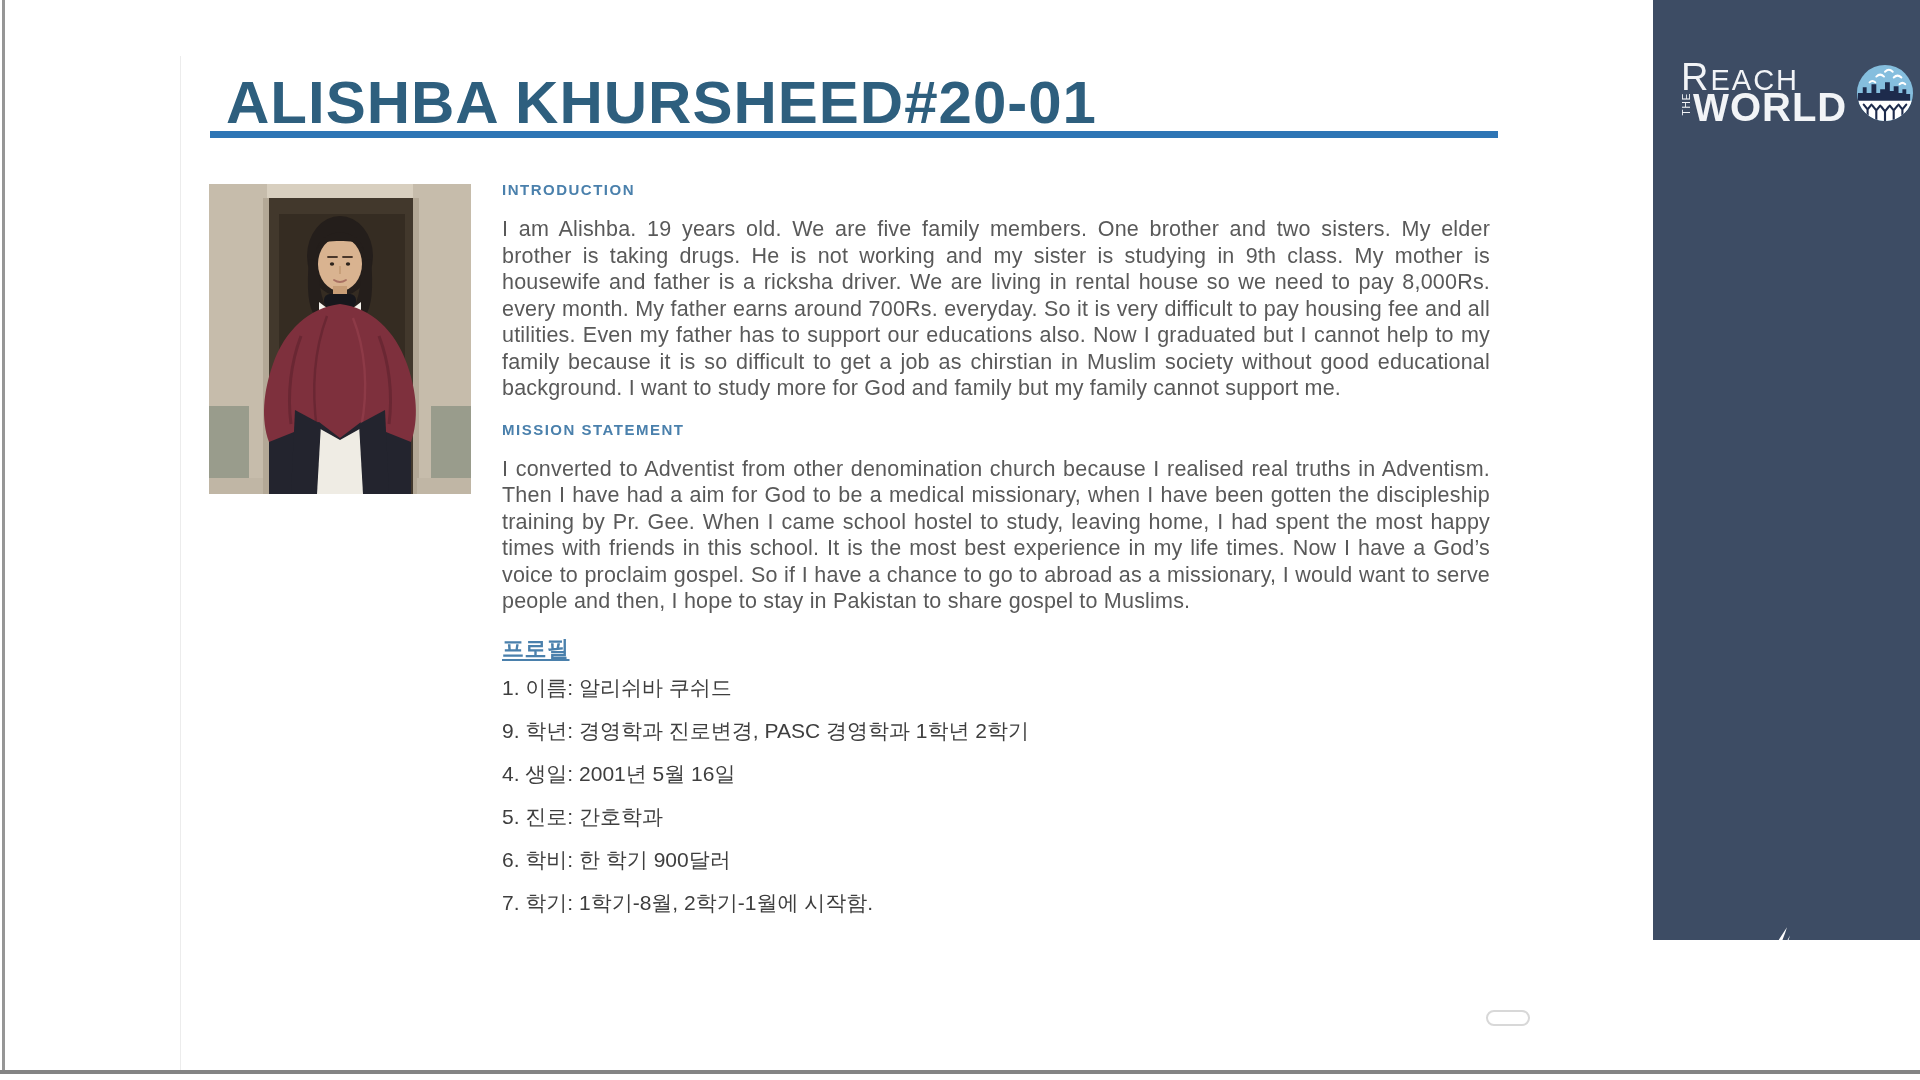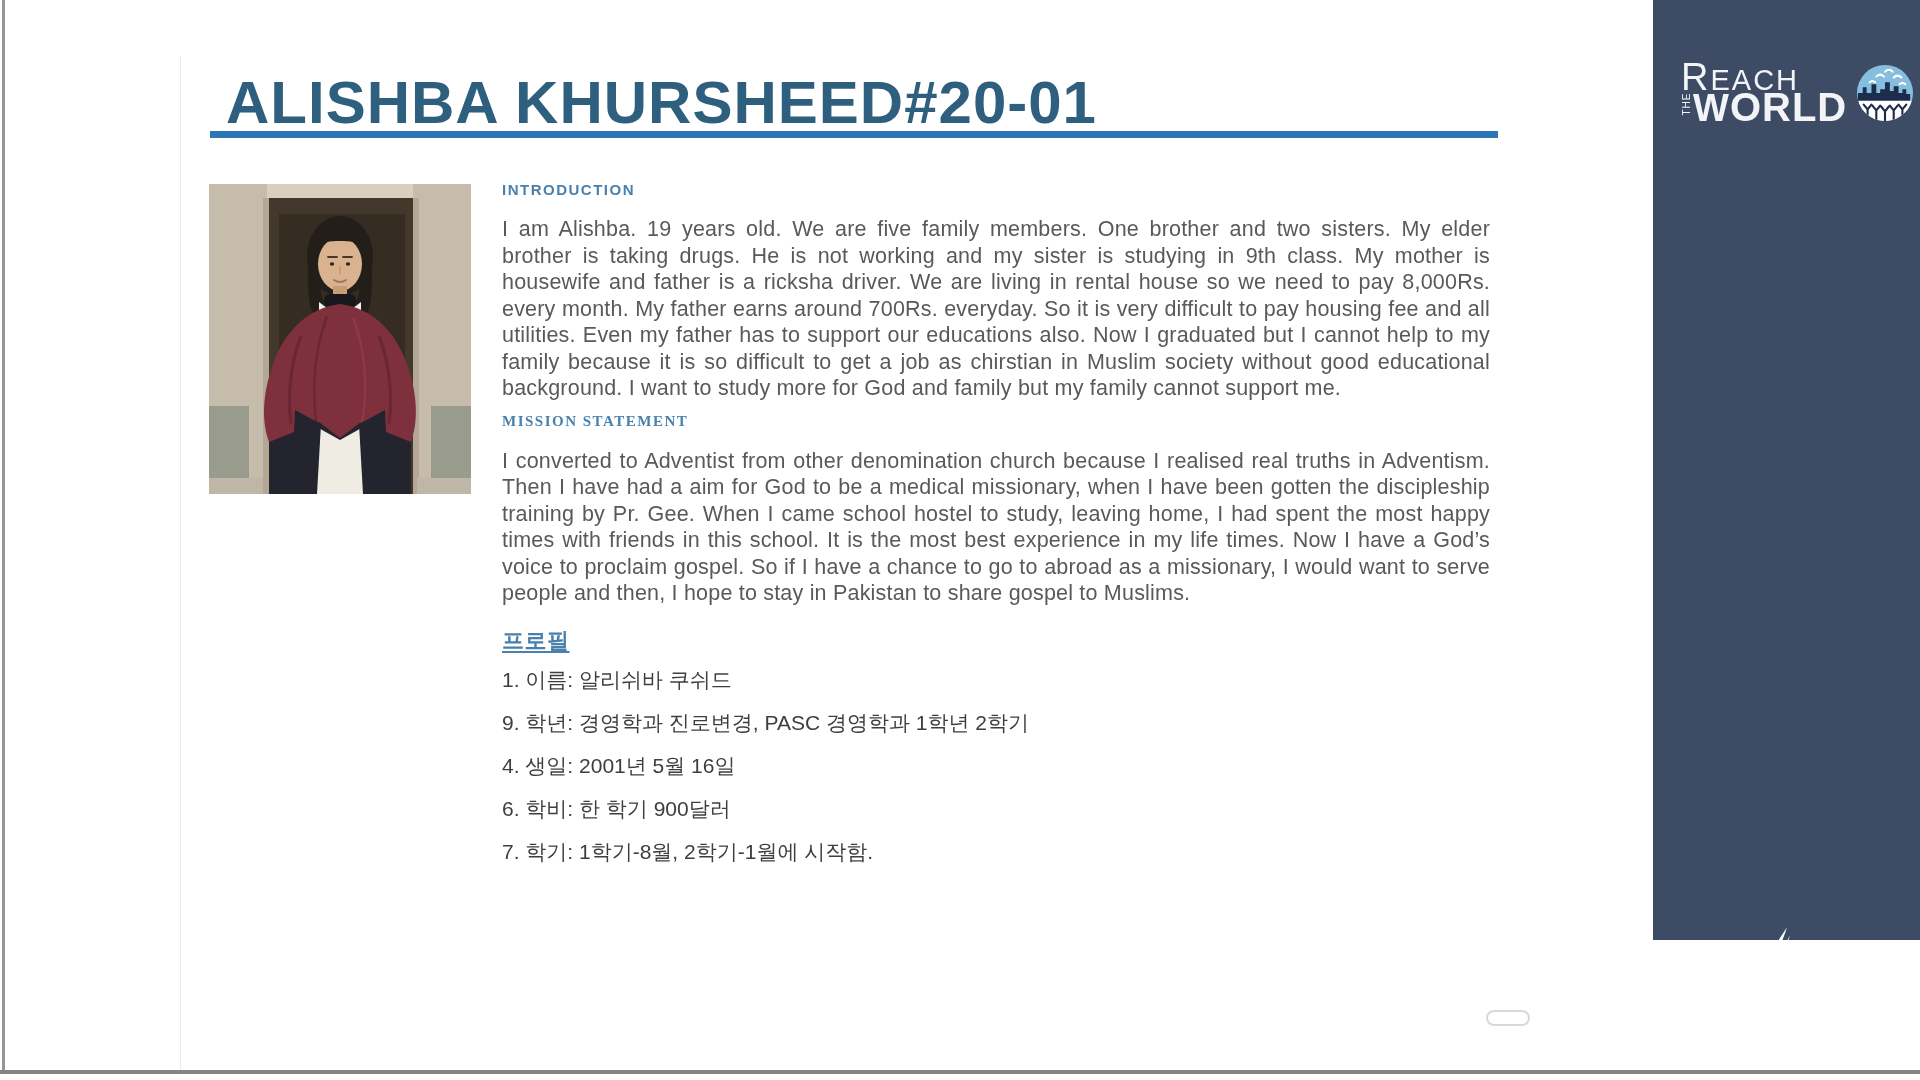--- a/index.html
+++ b/index.html
@@ -23,21 +23,21 @@
   .photo svg { display:block; }
 
   .content { position:absolute; left:502px; top:181px; width:988px; }
   .sec-heading {
     margin:0; font-size:15px; font-weight:bold; color:#4a80ac; letter-spacing:1.5px;
   }
   .sec-body {
     margin:18px 0 0 0; font-size:21.5px; line-height:26.5px; color:#595959;
     text-align:justify; letter-spacing:0.2px;
   }
-  .mt { margin-top:11px;font-family:Liberation Serif, serif; }
+  .mt { margin-top:19px; }
   .profile-heading {
     margin:19px 0 0 0; font-size:22px; font-weight:bold; color:#4a80ac;
     text-decoration:underline; text-underline-offset:3px; letter-spacing:0.5px;
   }
   .profile-item { margin-top:21px; font-size:21px; line-height:22px; color:#3e3e3e; }
   .profile-item.first { margin-top:13px; }
 
   .page-corner {
     position:absolute; left:1486px; top:1010px; width:44px; height:16px;
     border:2px solid #d8d8d8; border-radius:9px; background:#ffffff;
@@ -115,20 +115,21 @@
     <h2 class="sec-heading">INTRODUCTION</h2>
     <p class="sec-body">I am Alishba. 19 years old. We are five family members. One brother and two sisters. My elder brother is taking drugs. He is not working and my sister is studying in 9th class. My mother is housewife and father is a ricksha driver. We are living in rental house so we need to pay 8,000Rs. every month. My father earns around 700Rs. everyday. So it is very difficult to pay housing fee and all utilities. Even my father has to support our educations also. Now I graduated but I cannot help to my family because it is so difficult to get a job as chirstian in Muslim society without good educational background. I want to study more for God and family but my family cannot support me.</p>
 
     <h2 class="sec-heading mt">MISSION STATEMENT</h2>
     <p class="sec-body">I converted to Adventist from other denomination church because I realised real truths in Adventism. Then I have had a aim for God to be a medical missionary, when I have been gotten the discipleship training by Pr. Gee. When I came school hostel to study, leaving home, I had spent the most happy times with friends in this school. It is the most best experience in my life times. Now I have a God’s voice to proclaim gospel. So if I have a chance to go to abroad as a missionary, I would want to serve people and then, I hope to stay in Pakistan to share gospel to Muslims.</p>
 
     <h3 class="profile-heading">프로필</h3>
     <div class="profile-item first">1.  이름: 알리쉬바 쿠쉬드</div>
     <div class="profile-item">9. 학년: 경영학과 진로변경, PASC 경영학과 1학년 2학기</div>
     <div class="profile-item">4. 생일: 2001년 5월 16일</div>
+    <div class="profile-item">5. 진로: 간호학과</div>
     <div class="profile-item">6. 학비: 한 학기 900달러</div>
     <div class="profile-item">7. 학기: 1학기-8월, 2학기-1월에 시작함.</div>
   </div>
 
   <div class="page-corner"></div>
 
   <div class="sidebar">
     <div class="reach-logo">
       <div class="reach-text">
         <div class="reach-row1">REACH</div>

